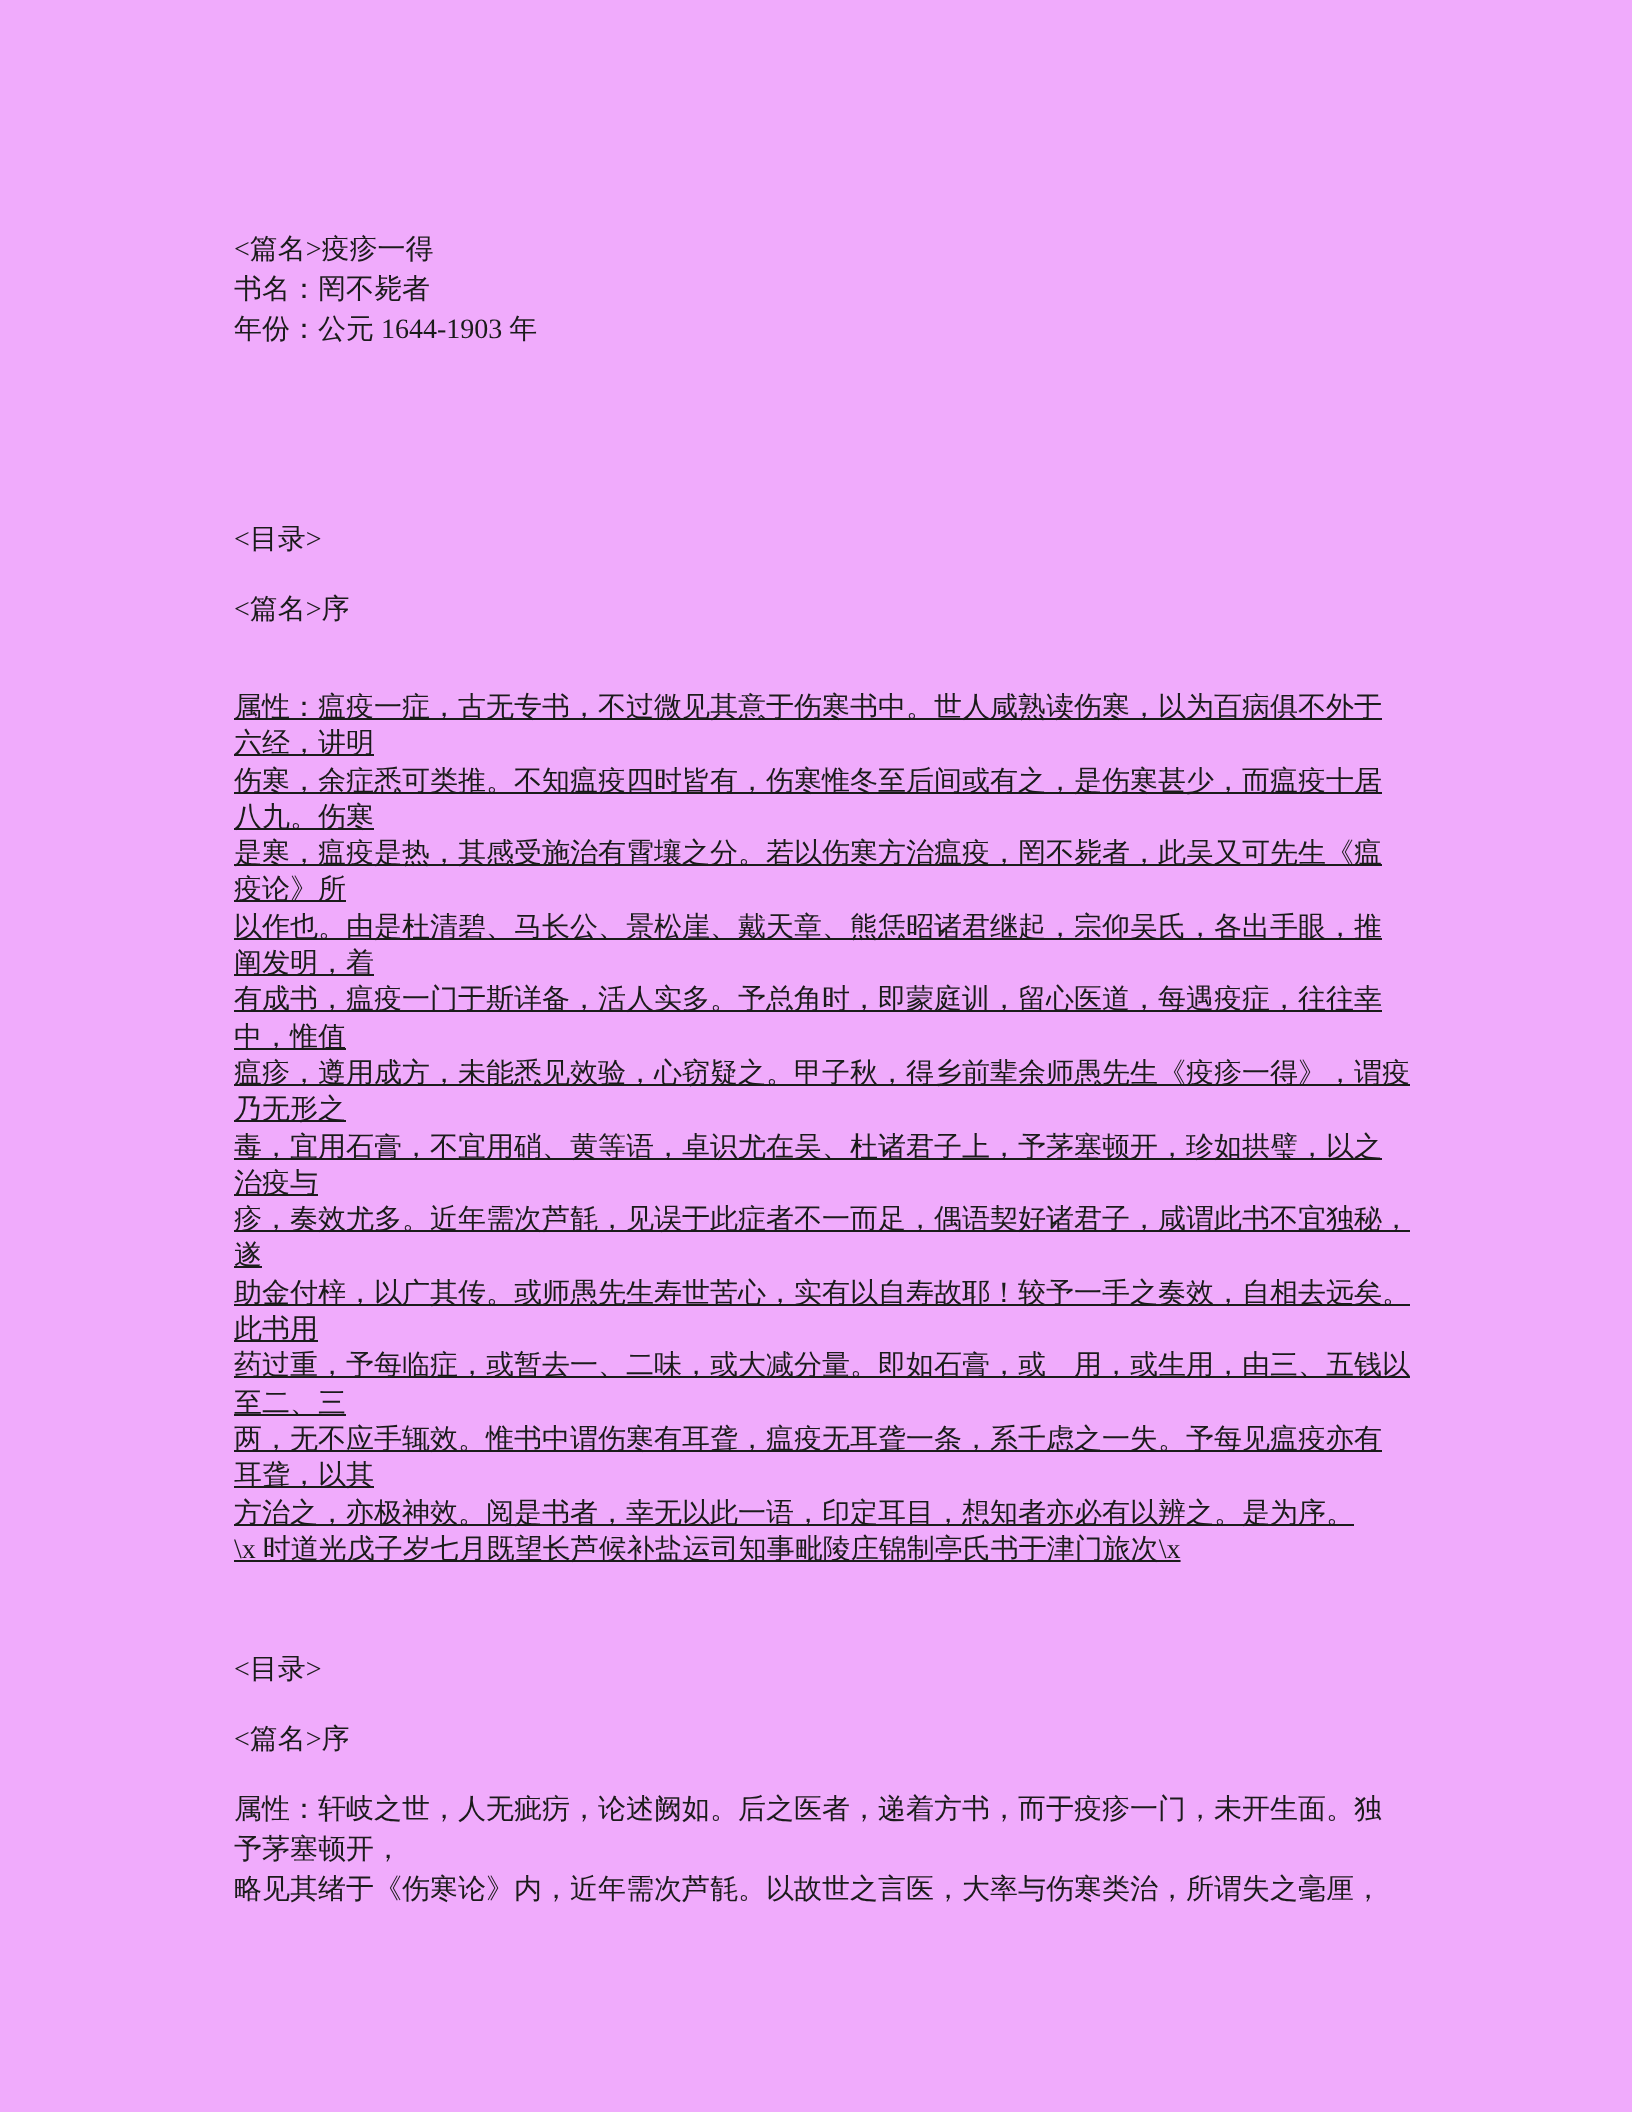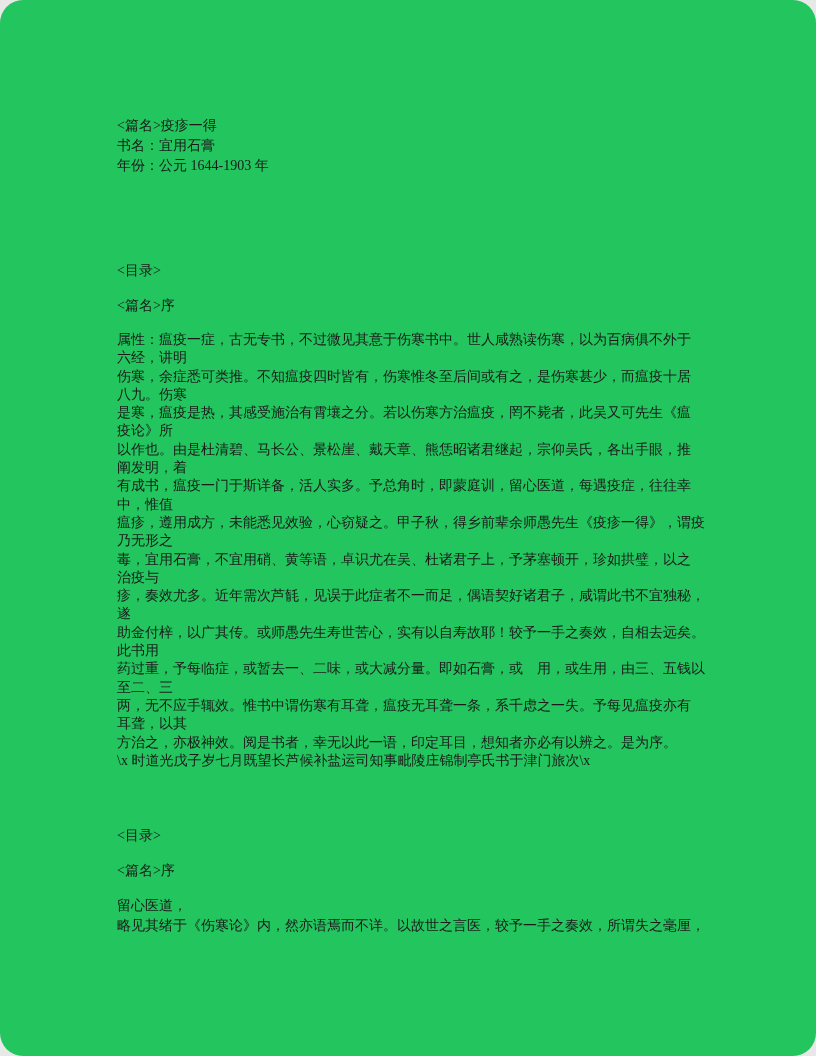--- a/index.html
+++ b/index.html
@@ -5,56 +5,55 @@
   html, body {
     margin: 0;
     padding: 0;
     background: #e8e8e8;
   }
   .page {
     position: relative;
     width: 816px;
     height: 1056px;
     margin: 0 auto;
-    background: #22c55e;
+    background: #f0abfc;
     overflow: hidden;
     font-family: "Liberation Serif", "DejaVu Serif", serif;
     color: #1b1b1b;
-    border-radius: 23px;
   }
   .block {
     position: absolute;
     left: 117px;
     right: 60px;
     font-size: 14px;
     white-space: pre-wrap;
   }
   .meta-block      { top: 116px; line-height: 20px; }
   .toc-heading-1   { top: 262px; line-height: 18px; }
   .section-title-1 { top: 297px; line-height: 18px; }
-  .section-body-1  { top: 331px; line-height: 18.3px; }
+  .section-body-1  { top: 346px; line-height: 18.3px; text-decoration: underline; }
   .toc-heading-2   { top: 827px; line-height: 18px; }
   .section-title-2 { top: 862px; line-height: 18px; }
   .section-body-2  { top: 896px; line-height: 20px; }
   .text-line {
     min-height: 1em;
   }
 </style>
 </head>
 <body>
 
 <div class="page">
 
-  <div class="block meta-block"><div class="text-line">&lt;篇名&gt;疫疹一得</div><div class="text-line">书名：宜用石膏</div><div class="text-line">年份：公元 1644-1903 年</div></div>
+  <div class="block meta-block"><div class="text-line">&lt;篇名&gt;疫疹一得</div><div class="text-line">书名：罔不毙者</div><div class="text-line">年份：公元 1644-1903 年</div></div>
 
   <div class="block toc-heading-1">&lt;目录&gt;</div>
 
   <div class="block section-title-1">&lt;篇名&gt;序</div>
 
   <div class="block section-body-1"><div class="text-line">属性：瘟疫一症，古无专书，不过微见其意于伤寒书中。世人咸熟读伤寒，以为百病俱不外于</div><div class="text-line">六经，讲明</div><div class="text-line">伤寒，余症悉可类推。不知瘟疫四时皆有，伤寒惟冬至后间或有之，是伤寒甚少，而瘟疫十居</div><div class="text-line">八九。伤寒</div><div class="text-line">是寒，瘟疫是热，其感受施治有霄壤之分。若以伤寒方治瘟疫，罔不毙者，此吴又可先生《瘟</div><div class="text-line">疫论》所</div><div class="text-line">以作也。由是杜清碧、马长公、景松崖、戴天章、熊恁昭诸君继起，宗仰吴氏，各出手眼，推</div><div class="text-line">阐发明，着</div><div class="text-line">有成书，瘟疫一门于斯详备，活人实多。予总角时，即蒙庭训，留心医道，每遇疫症，往往幸</div><div class="text-line">中，惟值</div><div class="text-line">瘟疹，遵用成方，未能悉见效验，心窃疑之。甲子秋，得乡前辈余师愚先生《疫疹一得》，谓疫</div><div class="text-line">乃无形之</div><div class="text-line">毒，宜用石膏，不宜用硝、黄等语，卓识尤在吴、杜诸君子上，予茅塞顿开，珍如拱璧，以之</div><div class="text-line">治疫与</div><div class="text-line">疹，奏效尤多。近年需次芦毻，见误于此症者不一而足，偶语契好诸君子，咸谓此书不宜独秘，</div><div class="text-line">遂</div><div class="text-line">助金付梓，以广其传。或师愚先生寿世苦心，实有以自寿故耶！较予一手之奏效，自相去远矣。</div><div class="text-line">此书用</div><div class="text-line">药过重，予每临症，或暂去一、二味，或大减分量。即如石膏，或　用，或生用，由三、五钱以</div><div class="text-line">至二、三</div><div class="text-line">两，无不应手辄效。惟书中谓伤寒有耳聋，瘟疫无耳聋一条，系千虑之一失。予每见瘟疫亦有</div><div class="text-line">耳聋，以其</div><div class="text-line">方治之，亦极神效。阅是书者，幸无以此一语，印定耳目，想知者亦必有以辨之。是为序。</div><div class="text-line">\x 时道光戊子岁七月既望长芦候补盐运司知事毗陵庄锦制亭氏书于津门旅次\x</div></div>
 
   <div class="block toc-heading-2">&lt;目录&gt;</div>
 
   <div class="block section-title-2">&lt;篇名&gt;序</div>
 
-  <div class="block section-body-2"><div class="text-line">留心医道，</div><div class="text-line">略见其绪于《伤寒论》内，然亦语焉而不详。以故世之言医，较予一手之奏效，所谓失之毫厘，</div></div>
+  <div class="block section-body-2"><div class="text-line">属性：轩岐之世，人无疵疠，论述阙如。后之医者，递着方书，而于疫疹一门，未开生面。独</div><div class="text-line">予茅塞顿开，</div><div class="text-line">略见其绪于《伤寒论》内，近年需次芦毻。以故世之言医，大率与伤寒类治，所谓失之毫厘，</div></div>
 
 </div>
 
 </body></html>

